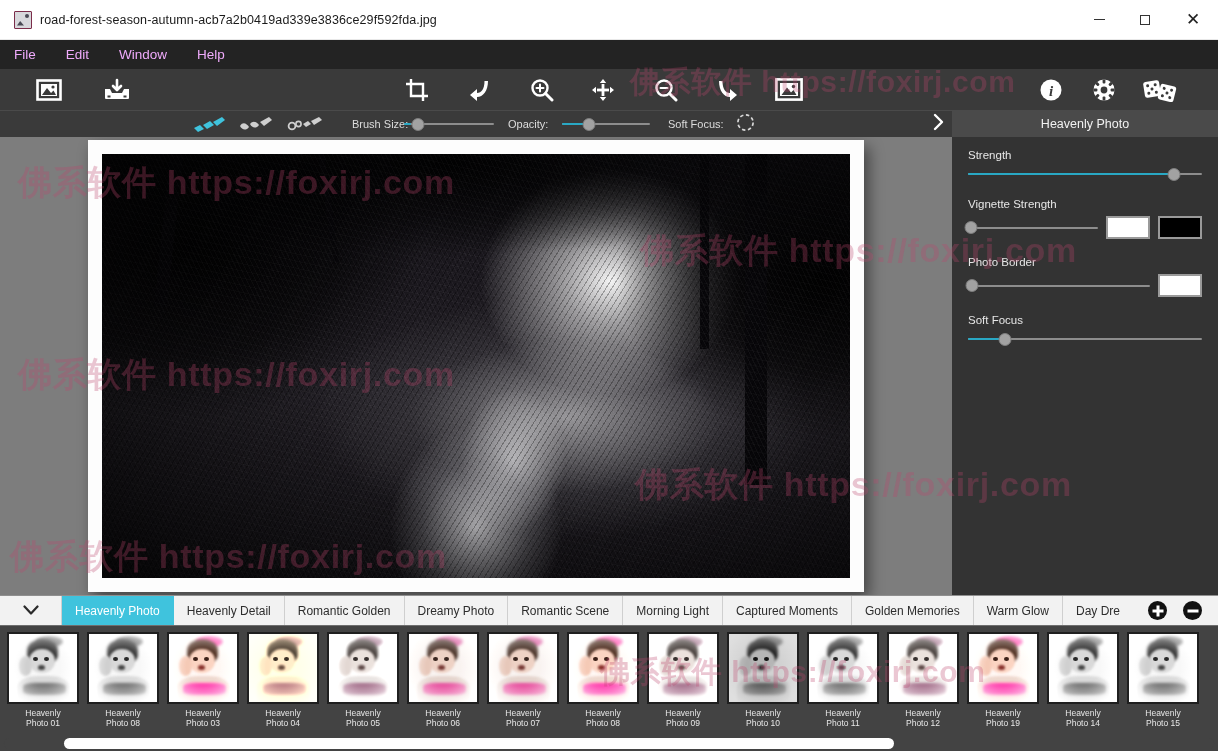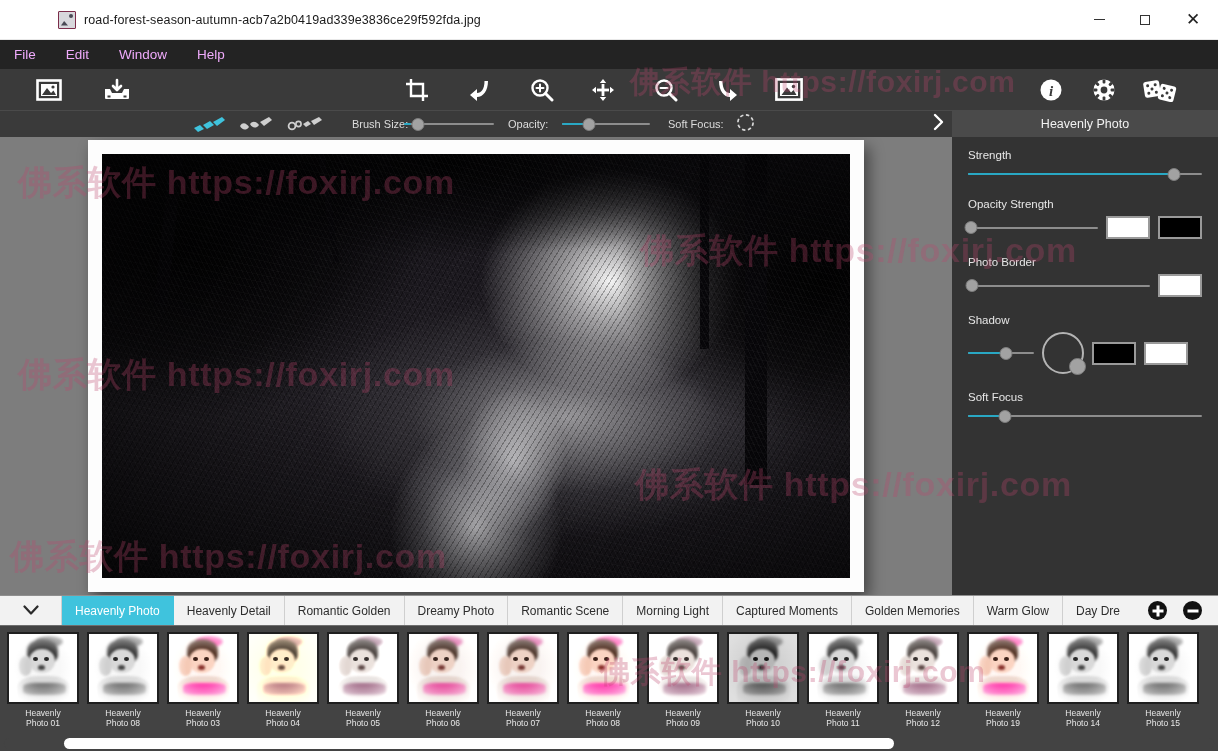--- a/index.html
+++ b/index.html
@@ -16,21 +16,20 @@
     background: #2e2e2e;
   }
 
   
   .titlebar {
     height: 40px; flex: 0 0 40px;
     background: #ffffff;
     display: flex; align-items: center;
     border-bottom: 1px solid #e8e8e8;
     position: relative;
-    padding-left: 44px;
   }
   .title-icon {
     width: 18px; height: 18px;
     margin-left: 14px; margin-right: 8px;
     border: 1.5px solid #7b2d4a;
     background: #d8d8dc;
     position: relative; flex: 0 0 18px;
     border-radius: 1px;
   }
   .title-icon::before {
@@ -570,21 +569,21 @@
         <div class="ctl-row">
           <div class="slider" style="flex:1 1 auto;">
             <div class="track"></div>
               <div class="fill" style="width:88%"></div>
               <div class="knob" style="left:88%"></div>
           </div>
         </div>
       </div>
 
       <div class="ctl">
-        <span class="ctl-label">Opacity Strength</span>
+        <span class="ctl-label">Vignette Strength</span>
         <div class="ctl-row">
           <div class="slider" style="flex:1 1 auto;">
             <div class="track"></div>
               <div class="knob" style="left:2%"></div>
           </div>
           <div class="swatch sw-white"></div>
           <div class="swatch sw-black"></div>
         </div>
       </div>
 
@@ -592,36 +591,20 @@
         <span class="ctl-label">Photo Border</span>
         <div class="ctl-row">
           <div class="slider" style="flex:1 1 auto;">
             <div class="track"></div>
               <div class="knob" style="left:2%"></div>
           </div>
           <div class="swatch sw-white"></div>
         </div>
       </div>
 
-      <div class="ctl">
-        <span class="ctl-label">Shadow</span>
-        <div class="ctl-row">
-          <div class="slider" style="width:66px;flex:0 0 66px;">
-            <div class="track"></div>
-              <div class="fill" style="width:58%"></div>
-              <div class="knob" style="left:58%"></div>
-          </div>
-          <div class="dial">
-            <div class="dial-ring"></div>
-              <div class="dial-knob"></div>
-          </div>
-          <div class="swatch sw-black"></div>
-          <div class="swatch sw-white"></div>
-        </div>
-      </div>
 
       <div class="ctl">
         <span class="ctl-label">Soft Focus</span>
         <div class="ctl-row">
           <div class="slider" style="flex:1 1 auto;">
             <div class="track"></div>
               <div class="fill" style="width:16%"></div>
               <div class="knob" style="left:16%"></div>
           </div>
         </div>

